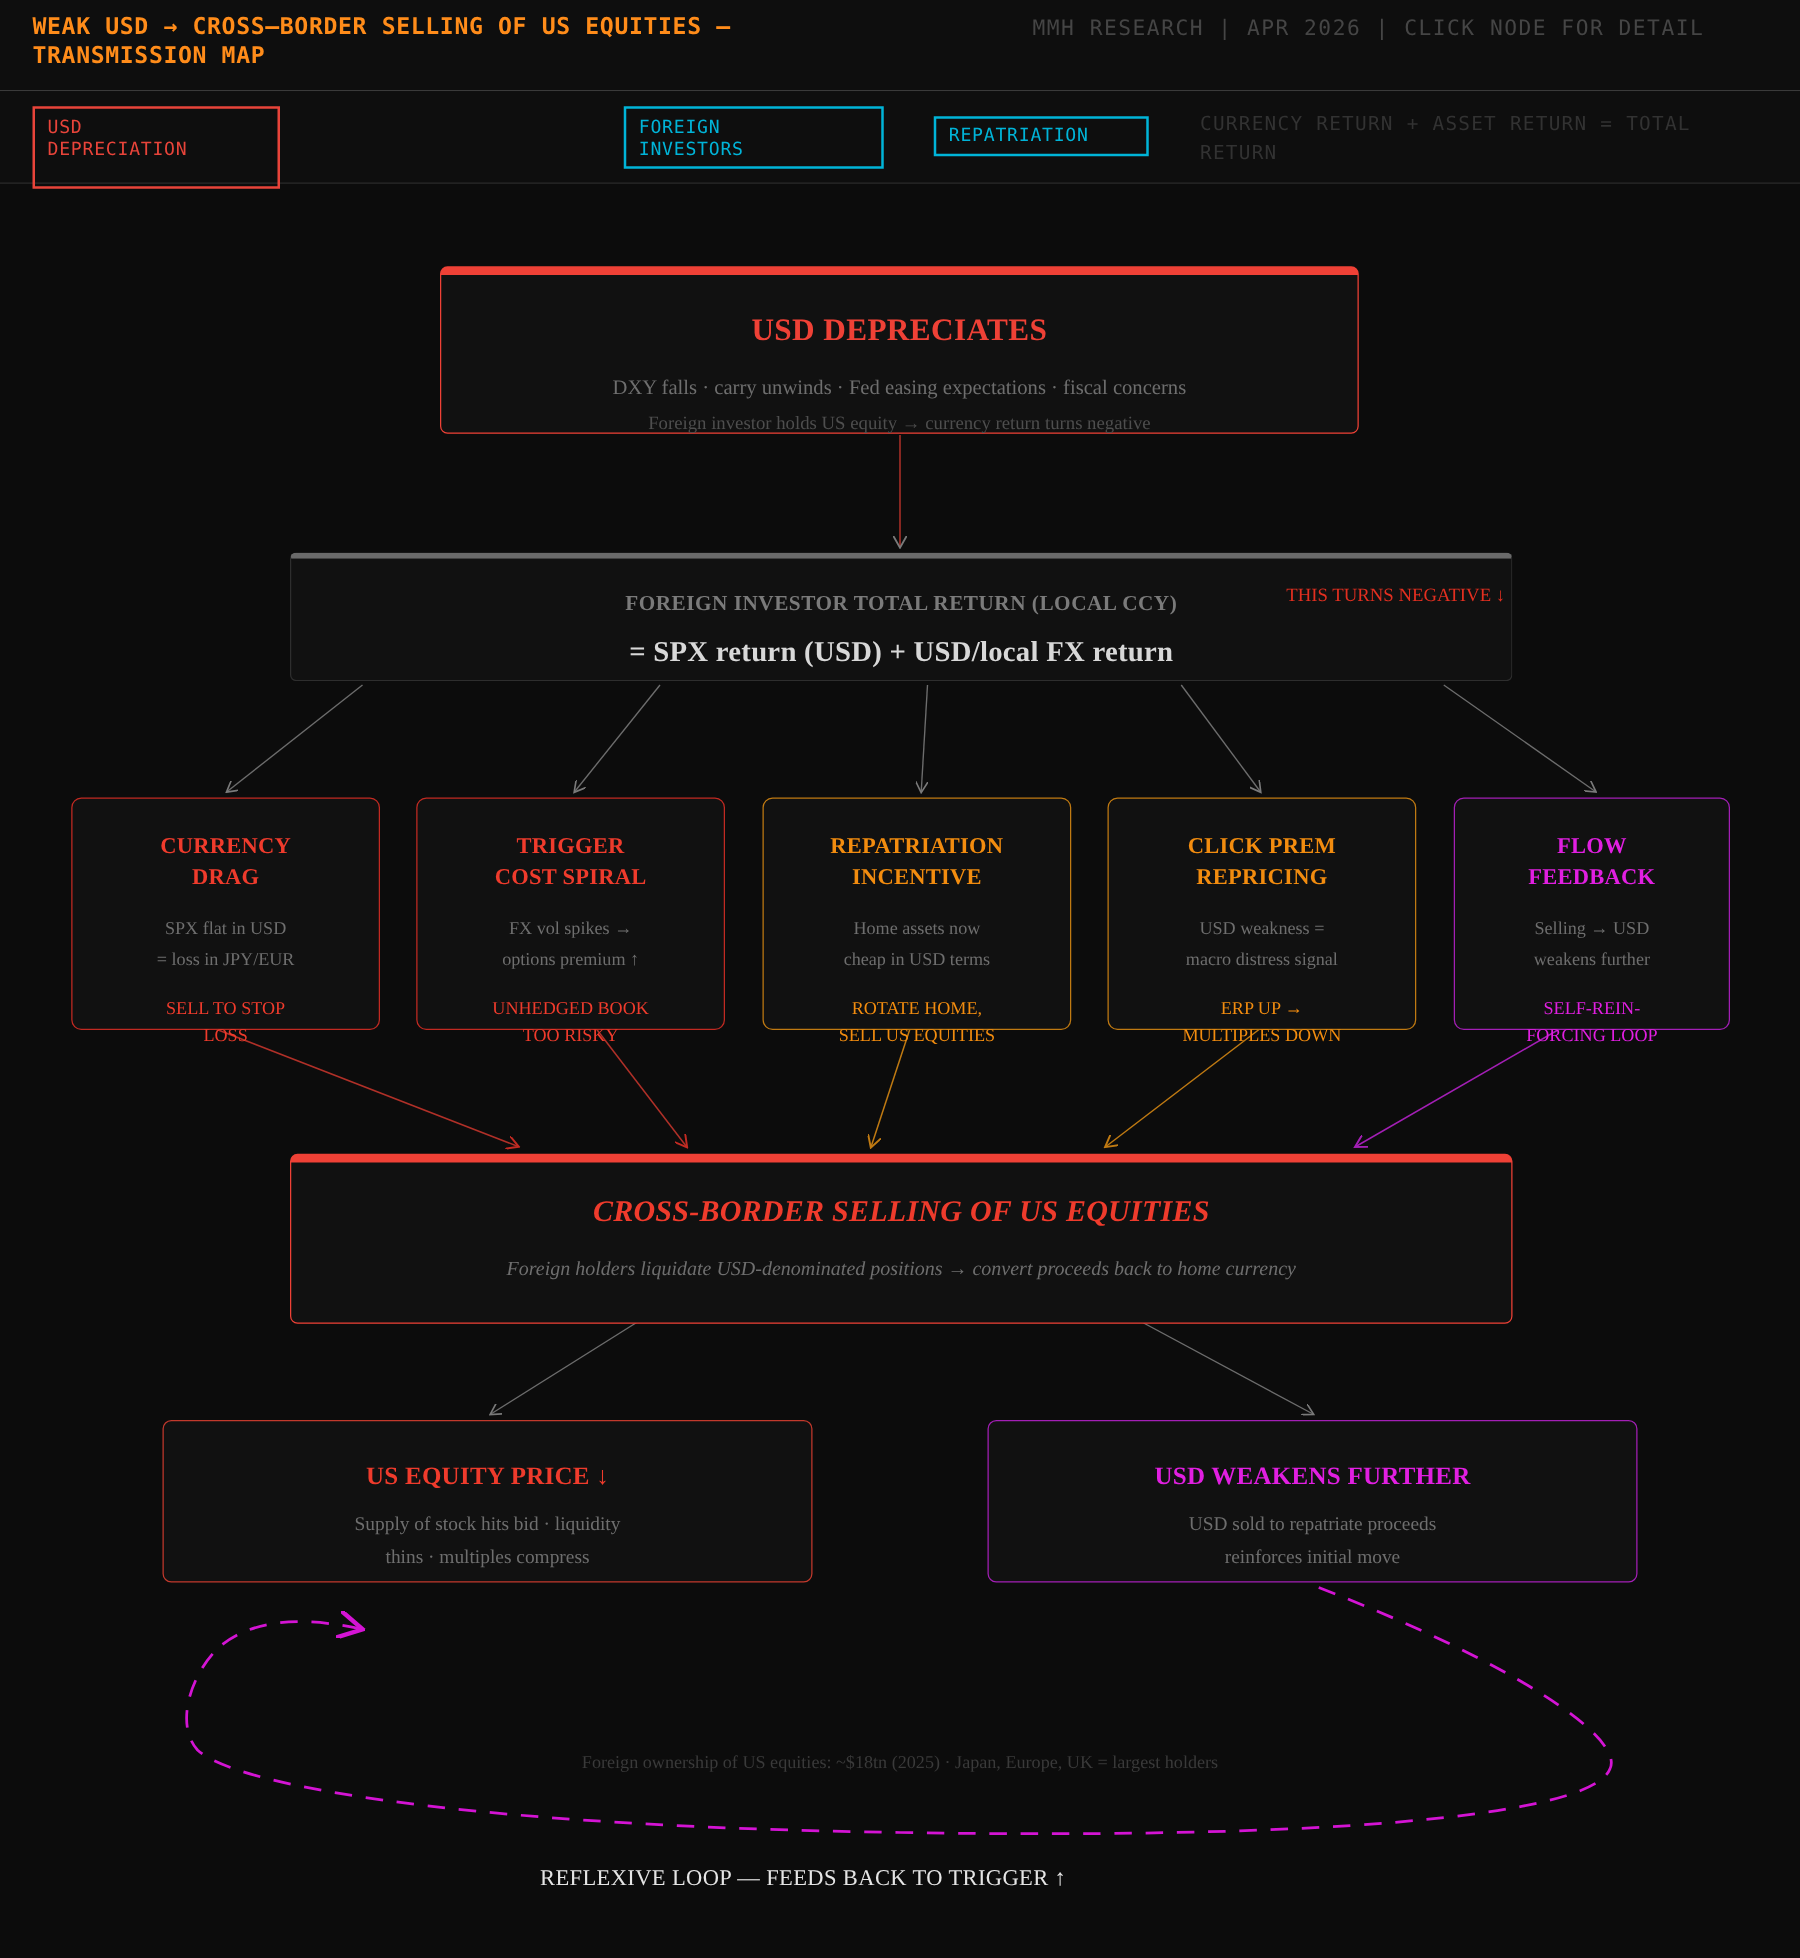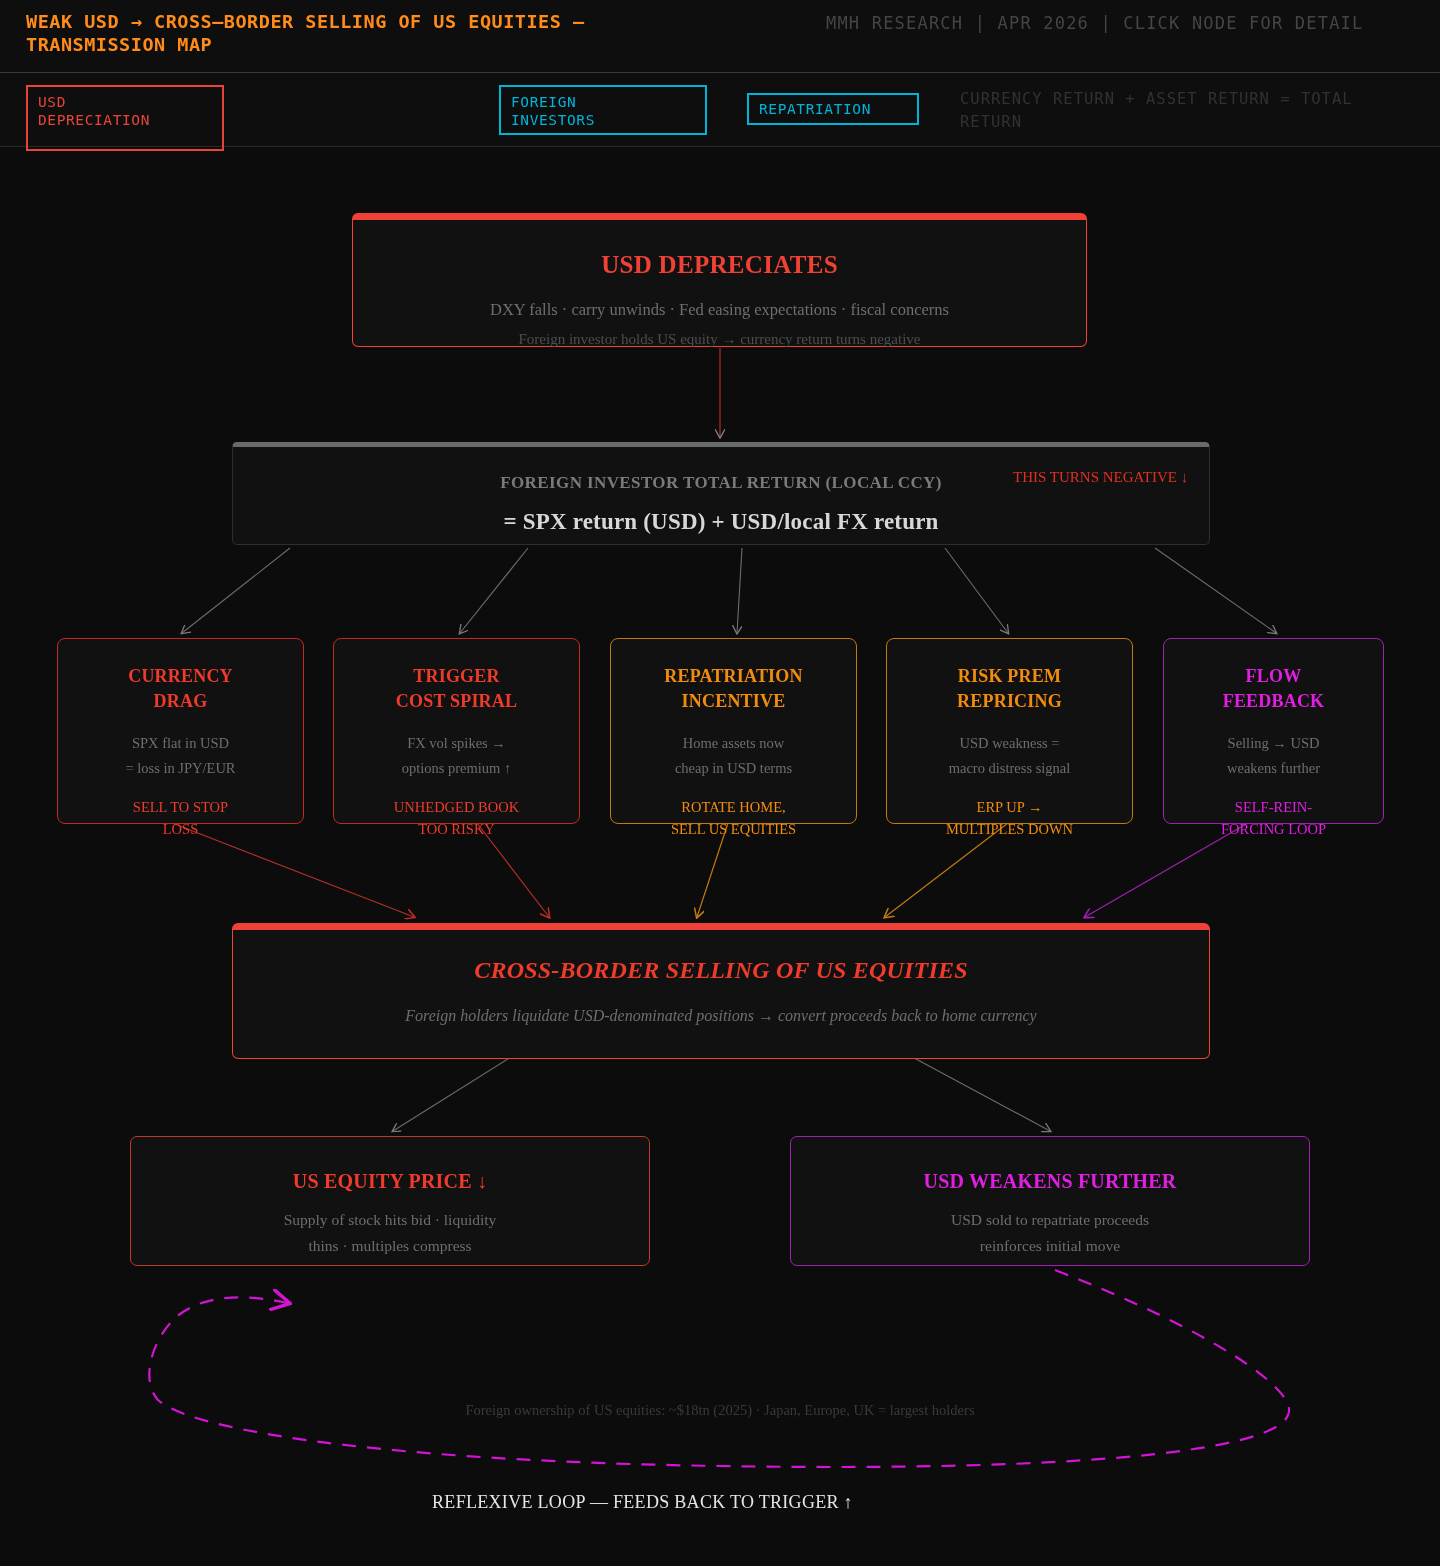--- a/index.html
+++ b/index.html
@@ -233,21 +233,21 @@
 
   <div class="node" id="n-trigger">
     <div class="node-title" style="white-space: pre-line;">USD DEPRECIATES</div>
     <div class="node-sub l1" style="white-space: pre-line;">DXY falls · carry unwinds · Fed easing expectations · fiscal concerns</div>
     <div class="node-sub l2" style="white-space: pre-line;">Foreign investor holds US equity → currency return turns negative</div>
   </div>
 
   <div class="node" id="n-formula">
     <div class="f-label">FOREIGN INVESTOR TOTAL RETURN (LOCAL CCY)</div>
     <div class="f-eq">=   SPX return (USD)   +   USD/local FX return</div>
-    <div class="f-note" style="white-space: pre-line;">THIS TURNS NEGATIVE ↓</div>
+    <div class="f-note" style="white-space: pre-line; margin-left: 16px;">THIS TURNS NEGATIVE ↓</div>
   </div>
 
   <div class="node mid" id="m0">
     <div class="node-title" style="white-space: pre-line;">CURRENCY
 DRAG</div>
     <div class="node-sub" style="white-space: pre-line;">SPX flat in USD
 = loss in JPY/EUR</div>
     <div class="node-tag" style="white-space: pre-line;">SELL TO STOP
 LOSS</div>
   </div>
@@ -261,21 +261,21 @@
   </div>
   <div class="node mid" id="m2">
     <div class="node-title" style="white-space: pre-line;">REPATRIATION
 INCENTIVE</div>
     <div class="node-sub" style="white-space: pre-line;">Home assets now
 cheap in USD terms</div>
     <div class="node-tag" style="white-space: pre-line;">ROTATE HOME,
 SELL US EQUITIES</div>
   </div>
   <div class="node mid" id="m3">
-    <div class="node-title" style="white-space: pre-line;">RISK PREM
+    <div class="node-title" style="white-space: pre-line;">CLICK PREM
 REPRICING</div>
     <div class="node-sub" style="white-space: pre-line;">USD weakness =
 macro distress signal</div>
     <div class="node-tag" style="white-space: pre-line;">ERP UP →
 MULTIPLES DOWN</div>
   </div>
   <div class="node mid" id="m4">
     <div class="node-title" style="white-space: pre-line;">FLOW
 FEEDBACK</div>
     <div class="node-sub" style="white-space: pre-line;">Selling → USD

